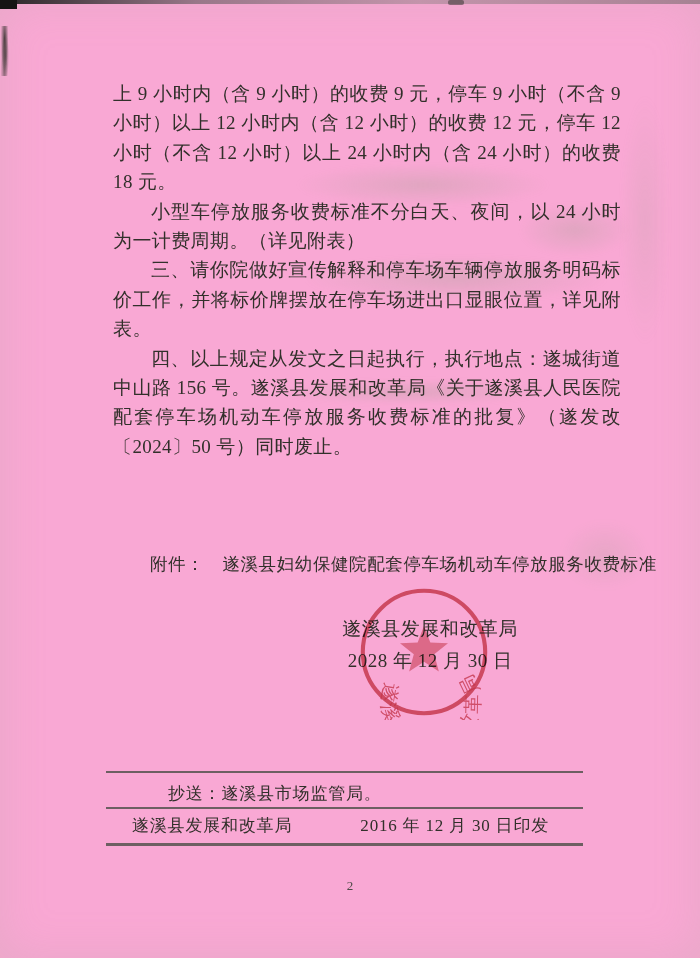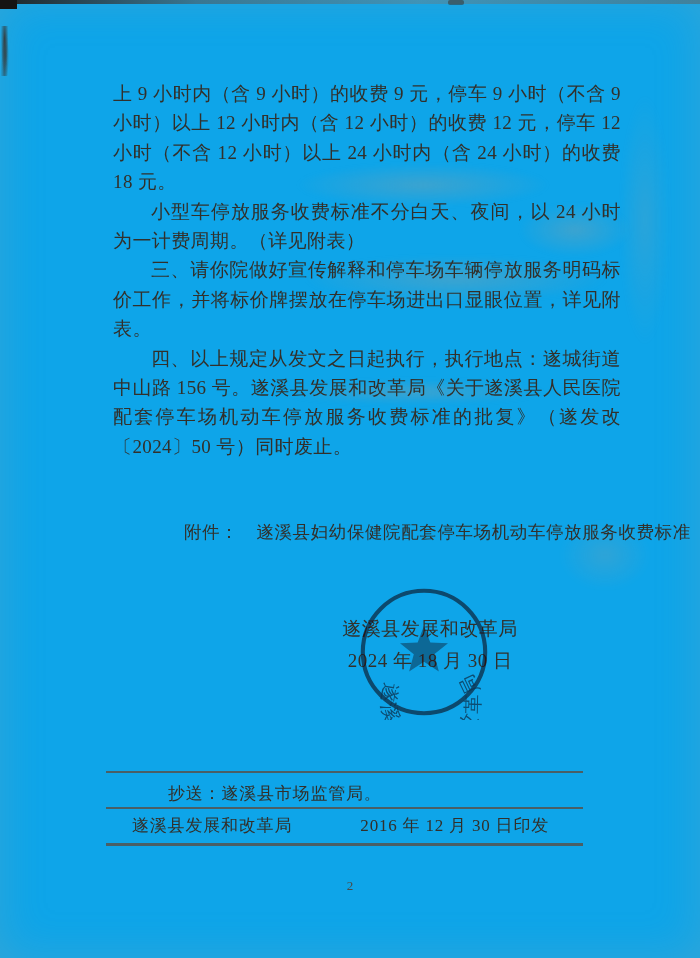--- a/index.html
+++ b/index.html
@@ -1,19 +1,19 @@
 <!DOCTYPE html>
 <html><head>
 <meta charset="utf-8">
 <style>
   html,body{margin:0;padding:0;background:#fbfaf7;}
   .page{
     position:relative;
     width:700px;height:958px;
-    background:#0ea5e9;
+    background:#f9a8d4;
     overflow:hidden;
     font-family:"Liberation Serif","DejaVu Serif",serif;
     color:#32302b;
     box-shadow:inset 0 0 46px rgba(175,168,155,.22);
   }
   
   .top-line{position:absolute;left:0;top:0;width:700px;height:4px;
     background:linear-gradient(90deg,rgba(30,30,30,.95),rgba(80,80,80,.55) 28%,rgba(120,118,114,.38) 60%,rgba(95,93,90,.5) 100%);}
   .top-corner{position:absolute;left:0;top:0;width:17px;height:9px;background:#151413;}
   .top-blob{position:absolute;left:448px;top:0;width:16px;height:5px;background:rgba(55,52,50,.55);border-radius:2px;}
@@ -24,21 +24,21 @@
       radial-gradient(ellipse at 40% 88%,rgba(55,50,46,.5),rgba(55,50,46,0) 55%);
     filter:blur(.4px);}
   .smudge{position:absolute;filter:blur(2.5px);
     background:radial-gradient(ellipse at center,rgba(168,160,148,.30),rgba(168,160,148,0) 72%);}
   
   .body-text{position:absolute;left:113px;top:79px;width:508px;
     font-size:19px;line-height:29.4px;text-align:justify;letter-spacing:.4px;}
   .body-text p{margin:0;}
   .body-text p.indent{text-indent:2em;font-family:Liberation Serif, serif;}
   
-  .attachment{position:absolute;left:150px;top:520px;font-size:17.5px;letter-spacing:.6px;white-space:nowrap;margin-left:34px;}
+  .attachment{position:absolute;left:150px;top:552px;font-size:17.5px;letter-spacing:.6px;white-space:nowrap;}
   
   .sig-agency{position:absolute;left:338px;top:616px;width:184px;text-align:center;font-size:19px;letter-spacing:.5px;}
   .sig-date{position:absolute;left:338px;top:648px;width:184px;text-align:center;font-size:19px;letter-spacing:.5px;}
   .seal{position:absolute;left:356px;top:584px;width:136px;height:136px;mix-blend-mode:multiply;opacity:.92;}
   .seal .ring-text{font-family:"Liberation Serif","DejaVu Serif",serif;font-size:20px;letter-spacing:3.5px;opacity:.78;}
   
   .hr{position:absolute;left:106px;width:477px;height:2px;background:#55524d;opacity:.85;}
   .hr1{top:771px;}
   .hr2{top:807px;}
   .hr3{top:843px;height:2.5px;}
@@ -66,21 +66,21 @@
   <div class="body-text">
     <p>上 9 小时内（含 9 小时）的收费 9 元，停车 9 小时（不含 9 小时）以上 12 小时内（含 12 小时）的收费 12 元，停车 12 小时（不含 12 小时）以上 24 小时内（含 24 小时）的收费 18 元。</p>
     <p class="indent">小型车停放服务收费标准不分白天、夜间，以 24 小时为一计费周期。（详见附表）</p>
     <p class="indent">三、请你院做好宣传解释和停车场车辆停放服务明码标价工作，并将标价牌摆放在停车场进出口显眼位置，详见附表。</p>
     <p class="indent">四、以上规定从发文之日起执行，执行地点：遂城街道中山路 156 号。遂溪县发展和改革局《关于遂溪县人民医院配套停车场机动车停放服务收费标准的批复》（遂发改〔2024〕50 号）同时废止。</p>
   </div>
 
   <div class="attachment">附件：　遂溪县妇幼保健院配套停车场机动车停放服务收费标准</div>
 
   <div class="sig-agency">遂溪县发展和改革局</div>
-  <div class="sig-date">2024 年 18 月 30 日</div>
+  <div class="sig-date">2028 年 12 月 30 日</div>
 
   <svg class="seal" viewBox="0 0 140 140">
     <circle cx="70" cy="70" r="63" fill="none" stroke-width="4.2" opacity="0.82" stroke="#c5414b"></circle>
     <polygon points="70,43 76.5,60.1 94.7,61 80.5,72.4 85.3,90 70,80 54.7,90 59.5,72.4 45.3,61 63.5,60.1" opacity="0.55" fill="#c5414b"></polygon>
     <g transform="rotate(-8 70 70)">
       <path id="sealArc" d="M 27.1 95.8 A 50 50 0 1 0 112.9 95.8" fill="none"></path>
       <text class="ring-text" text-anchor="middle" fill="#c5414b">
         <textPath href="#sealArc" startOffset="50%">遂溪县发展和改革局</textPath>
       </text>
     </g>

